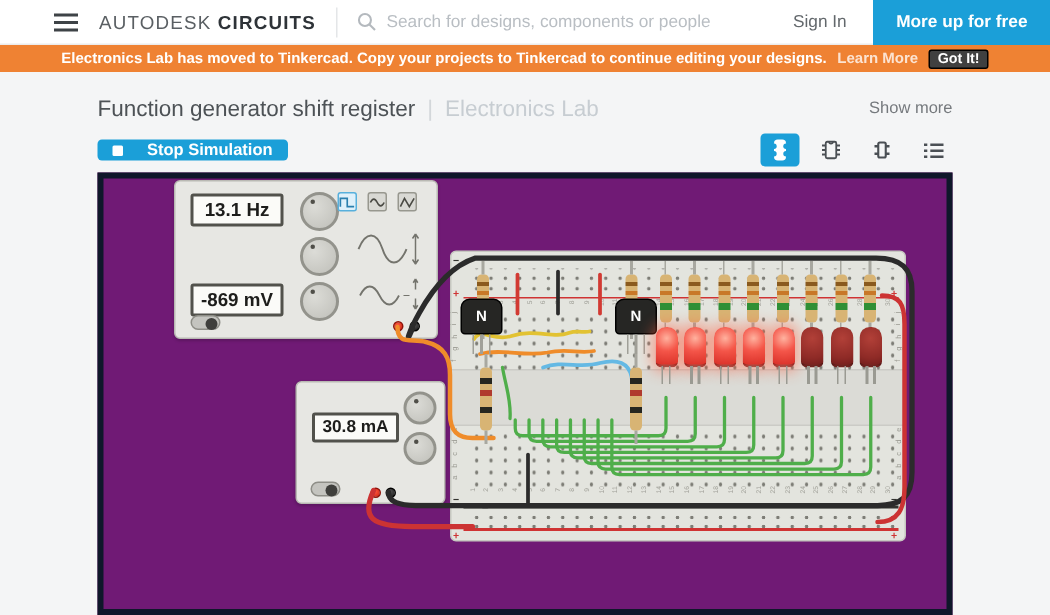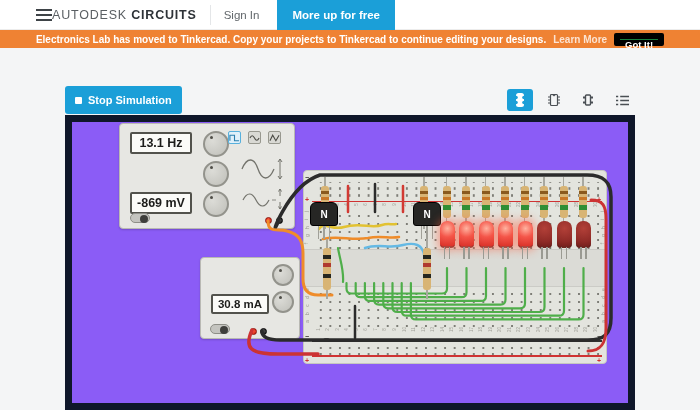--- a/index.html
+++ b/index.html
@@ -7,65 +7,65 @@
   .app { position:relative; width:700px; height:410px; background:#f4f5f6;
          font-family:"Liberation Sans", sans-serif; overflow:hidden; }
   .abs { position:absolute; }
 
   
   .topbar { position:absolute; left:0; top:0; width:700px; height:30px; background:#fff;
             display:flex; align-items:center; border-bottom:1px solid #ececec; z-index:20; }
   .hamburger { width:16px; height:12px; margin-left:36px; display:flex; flex-direction:column;
                justify-content:space-between; cursor:pointer; }
   .hamburger span { display:block; height:2px; background:#3e4347; }
-  .logo { margin-left:0; font-size:12.5px; letter-spacing:.8px; color:#5a5f63; white-space:nowrap; }
+  .logo { margin-left:14px; font-size:12.5px; letter-spacing:.8px; color:#5a5f63; white-space:nowrap; }
   .logo b { color:#2e3338; font-weight:bold; }
   .hdr-divider { width:1px; height:20px; background:#e4e6e8; margin:0 13px; }
   .search { display:flex; align-items:center; flex:1; }
   .search input { border:none; outline:none; font-size:11.5px; color:#555; width:260px;
                   margin-left:7px; font-family:"Liberation Sans", sans-serif; }
   .search input::placeholder { color:#b9bec3; }
   .signin { font-size:11.5px; color:#63686c; margin-right:18px; cursor:pointer; }
   .signup { height:30px; padding:0 15px; background:#1b9fd8; color:#fff; font-size:11.5px;
             font-weight:bold; border:none; cursor:pointer; font-family:"Liberation Sans", sans-serif; }
 
   
   .banner { position:absolute; left:0; top:30px; width:700px; height:18px; background:#ef8233;
             display:flex; align-items:center; justify-content:center; gap:7px; z-index:19; }
   .banner-msg { color:#fff; font-size:10px; font-weight:bold; }
   .learn-more { color:rgba(255,255,255,.78); font-size:10px; font-weight:bold; cursor:pointer; }
-  .got-it { font-size:9.5px; font-weight:bold; color:#fff; background:#15803d;
-            border:6px solid #000000; border-radius:2px; height:13px; line-height:11px;
+  .got-it { font-size:9.5px; font-weight:bold; color:#fff; background:#404040;
+            border:1px solid #000000; border-radius:2px; height:13px; line-height:11px;
             padding:0 5px; cursor:pointer; font-family:"Liberation Sans", sans-serif; }
 
   
   .title-row { position:absolute; left:65px; top:60px; width:570px; height:24px;
                display:flex; align-items:center; }
   .page-title { font-size:15px; font-weight:normal; color:#4d5256; }
   .title-sep { color:#d3d7da; font-size:15px; margin:0 8px; }
   .page-sub { font-size:15px; color:#c7cdd2; }
   .show-more { margin-left:auto; font-size:11px; color:#75797d; cursor:pointer; }
 
   .toolbar { position:absolute; left:65px; top:88px; width:570px; height:24px;
              display:flex; align-items:center; }
-  .btn-stop { display:flex; align-items:center; gap:6px; height:28px; padding:0 10px;
+  .btn-stop { display:flex; align-items:center; gap:16px; height:14px; padding:0 10px;
               background:#1b9fd8; border:none; border-radius:3px; color:#fff; font-size:11px;
               font-weight:bold; cursor:pointer; font-family:"Liberation Sans", sans-serif; }
   .stop-square { width:7px; height:7px; background:#fff; border-radius:1px; }
   .btn-code { display:flex; align-items:center; gap:6px; height:22px; padding:0 9px; margin-left:7px;
               background:#fff; border:1px solid #d7dadc; border-radius:3px; color:#54595d;
               font-size:11px; cursor:pointer; font-family:"Liberation Sans", sans-serif; }
   .view-group { margin-left:auto; display:flex; align-items:center; gap:8px; }
   .view-btn { width:26px; height:22px; border:none; background:transparent; border-radius:3px;
               display:flex; align-items:center; justify-content:center; cursor:pointer; }
   .view-btn.active { background:#1b9fd8; }
 
   
   .canvas { position:absolute; left:65px; top:115px; width:570px; height:295px;
-            background:#8b5cf6; border:7px solid #0f172a; }
+            background:#701a75; border:4px solid #0f172a; }
   .wires { position:absolute; left:0; top:0; z-index:2; }
   .comp { position:absolute; z-index:3; }
 
   
   .panel { position:absolute; background:#e7e7e3; border:1px solid #b9b9b3; border-radius:4px;
            box-shadow:0 1px 2px rgba(0,0,0,.18); z-index:1; }
   .display { position:absolute; background:#fbfbf8; border:2px solid #52524c; border-radius:2px;
              color:#1d1d1b; font-weight:bold; display:flex; align-items:center; justify-content:center; }
   .knob { position:absolute; border-radius:50%; border:2px solid #93938c;
           background:radial-gradient(circle at 35% 35%, #dcdcd7, #bfbfb9); cursor:pointer; }
@@ -133,30 +133,43 @@
 <div class="app">
 
   <div class="topbar">
     <div class="hamburger">
         <span></span>
         <span></span>
         <span></span>
       </div>
     <div class="logo"><span>AUTODESK</span> <b>CIRCUITS</b></div>
     <div class="hdr-divider"></div>
+    <div class="search">
+      <svg width="13" height="13" viewBox="0 0 13 13">
+          <circle cx="5.3" cy="5.3" r="4" fill="none" stroke="#b4b9be" stroke-width="1.4"></circle>
+          <path d="M8.3 8.3 L12 12" stroke="#b4b9be" stroke-width="1.4"></path>
+        </svg>
+      <input type="text" placeholder="Search for designs, components or people" style="">
+    </div>
     <span class="signin">Sign In</span>
     <button class="signup">More up for free</button>
   </div>
 
   <div class="banner">
     <span class="banner-msg">Electronics Lab has moved to Tinkercad. Copy your projects to Tinkercad to continue editing your designs.</span>
     <span class="learn-more">Learn More</span>
     <button class="got-it">Got It!</button>
   </div>
 
+  <div class="title-row">
+    <span class="page-title">Function generator shift register</span>
+    <span class="title-sep">|</span>
+    <span class="page-sub">Electronics Lab</span>
+    <span class="show-more">Show more</span>
+  </div>
 
   <div class="toolbar">
     <button class="btn-stop">
       <span class="stop-square"></span>
       <span>Stop Simulation</span>
     </button>
     <div class="view-group">
       <button class="view-btn active">
         <svg width="14" height="16" viewBox="0 0 14 16">
             <rect x="3" y="1" width="8" height="14" rx="2.5" fill="#fff"></rect>
@@ -220,21 +233,21 @@
         <path d="M3 14 C7 6 12 6 16 14 C20 22 25 22 29 14" fill="none" stroke="#74746d" stroke-width="1.2"></path>
         <path d="M32 14 H36" stroke="#74746d" stroke-width="0.8"></path>
         <path d="M40 10 V3 M40 3 L38.5 5.5 M40 3 L41.5 5.5 M40 16 V23 M40 23 L38.5 20.5 M40 23 L41.5 20.5" fill="none" stroke="#74746d" stroke-width="1"></path>
       </svg>
       <div class="toggle" style="left:10px; top:89px;"></div>
       <div class="term red" style="left:145px; top:93px;"></div>
       <div class="term black" style="left:156px; top:93px;"></div>
     </div>
 
     <div class="panel" style="left:128px; top:135px; width:100px; height:82px;">
-      <div class="display" style="left:10px; top:36px; width:58px; height:20px; font-size:11.5px;">30.8 mA</div>
+      <div class="display" style="left:10px; top:20px; width:58px; height:20px; font-size:11.5px;">30.8 mA</div>
       <div class="knob" style="left:71px; top:6px; width:22px; height:22px;"></div>
       <div class="knob" style="left:71px; top:33px; width:22px; height:22px;"></div>
       <div class="toggle" style="left:9px; top:66px;"></div>
       <div class="term red" style="left:49px; top:70px;"></div>
       <div class="term black" style="left:59px; top:70px;"></div>
     </div>
 
     <div class="board" id="board">
       <div class="dots" style="left:9px; top:11px; width:288px; height:15px; background-size:9.57px 7px; background-position:3px 3px;"></div>
       <div class="rail-line" style="top:29.5px; height:1.5px; background:#cf3333;"></div>

